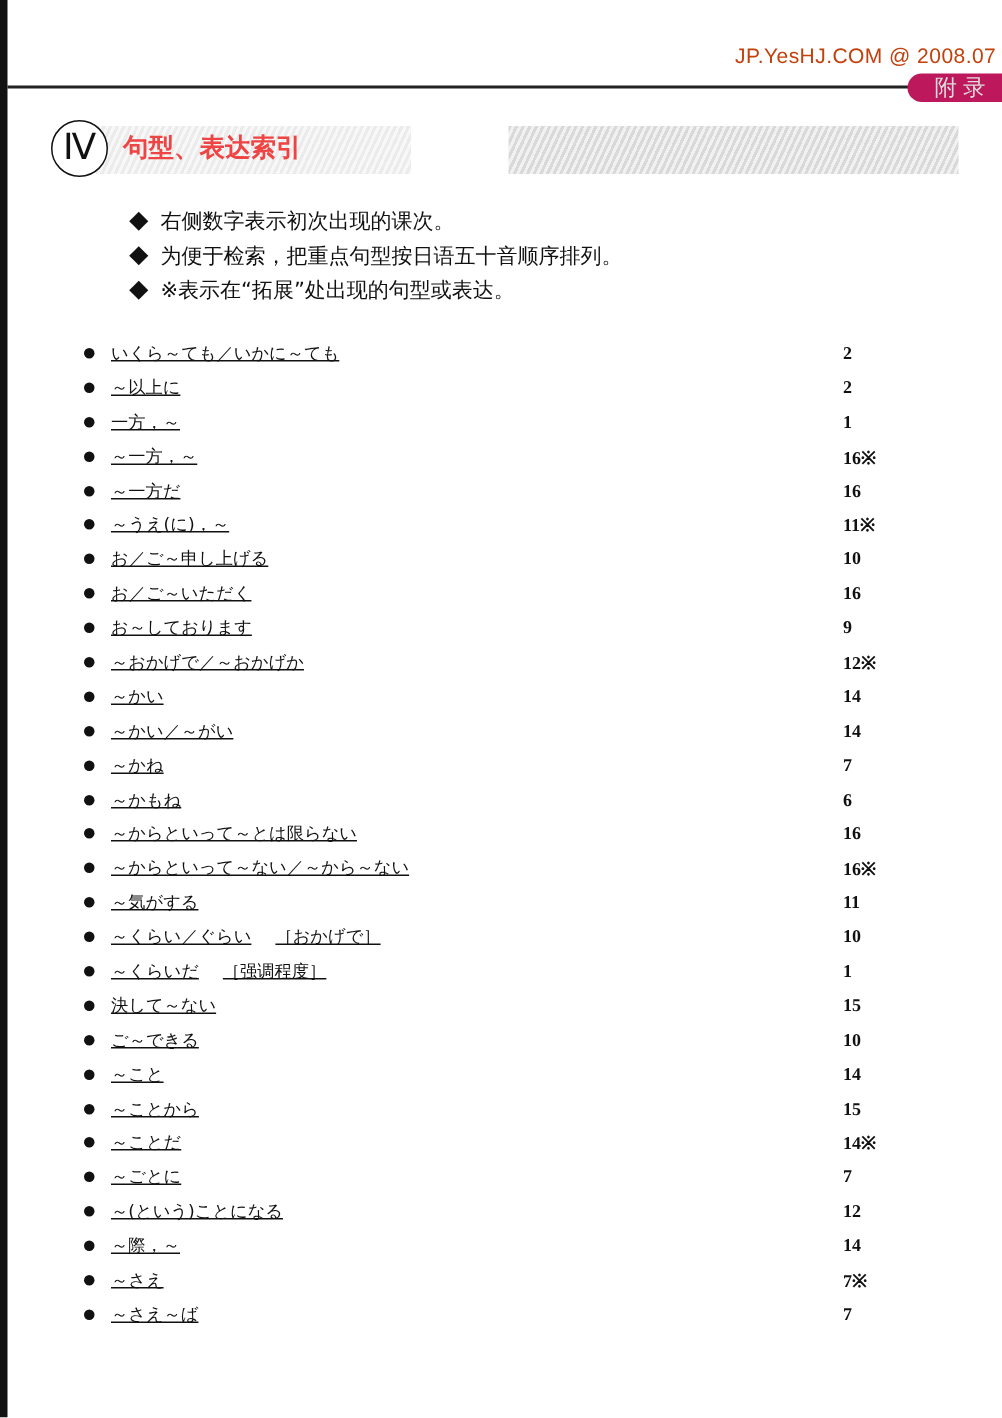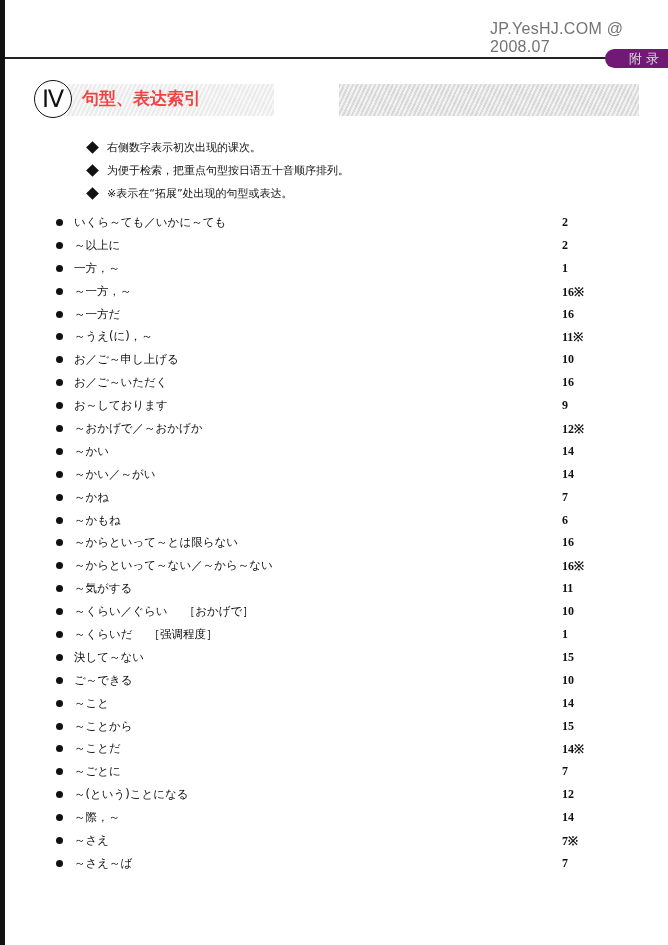--- a/index.html
+++ b/index.html
@@ -3,29 +3,29 @@
 <meta charset="utf-8">
 <style>
   html, body { margin: 0; padding: 0; }
   body {
     width: 668px; height: 945px; position: relative; overflow: hidden;
     background: #ffffff; color: #111;
     font-family: "DejaVu Sans", "Liberation Sans", sans-serif;
   }
   .left-bar { position: absolute; left: 0; top: 0; width: 5px; height: 945px; background: #111; }
   .watermark {
-    position: absolute; top: 20px; left: 490px;
-    font-family: "Liberation Sans", sans-serif; font-size: 16px; color: #737373;
+    position: absolute; top: 29px; left: 490px;
+    font-family: "Liberation Sans", sans-serif; font-size: 14px; color: #c2410c;
     letter-spacing: 0.3px;
   }
   .header-rule { position: absolute; left: 5px; top: 57px; width: 610px; height: 2px; background: #222; }
   .header-tab {
     position: absolute; left: 605px; top: 49px; width: 63px; height: 19px;
-    background: #701a75; border-radius: 10px 0 0 10px;
-    color: #ddd; font-size: 13px; line-height: 19px; padding-left: 24px; box-sizing: border-box;
+    background: #be185d; border-radius: 10px 0 0 10px;
+    color: #ddd; font-size: 15px; line-height: 19px; padding-left: 18px; box-sizing: border-box;
     letter-spacing: 4px;
   }
   .title-row { position: absolute; left: 34px; top: 80px; height: 40px; width: 600px; }
   .title-bg {
     position: absolute; left: 30px; top: 4px; width: 210px; height: 32px;
     background: repeating-linear-gradient(115deg, #e9e9e9 0 2px, #f7f7f7 2px 4px);
     opacity: 0.9;
   }
   .title-bg2 {
     position: absolute; left: 305px; top: 4px; width: 300px; height: 32px;
@@ -33,23 +33,23 @@
   }
   .roman {
     position: absolute; left: 0; top: 0; width: 36px; height: 36px; border: 1.5px solid #111;
     border-radius: 50%; background: #fff;
     font-family: "Liberation Serif", serif; font-size: 24px; line-height: 36px; text-align: center;
   }
   .title-text {
     position: absolute; left: 48px; top: 7px; font-size: 17px; font-weight: bold; color: #ef4444;
   }
   .notes { position: absolute; left: 88px; top: 136px; }
-  .note { height: 23px; font-size: 11px; display: flex; align-items: center; }
+  .note { height: 23px; font-size: 14px; display: flex; align-items: center; }
   .note .diamond { display: inline-block; width: 9px; height: 9px; background: #111; transform: rotate(45deg); margin-right: 10px; }
-  .entries { position: absolute; left: 56px; top: 211px; width: 530px; }
+  .entries { position: absolute; left: 56px; top: 224px; width: 530px; text-decoration: underline; }
   .entry { height: 22.9px; display: flex; align-items: center; position: relative; font-size: 11.5px; }
   .entry .dot { width: 7px; height: 7px; border-radius: 50%; background: #111; margin-right: 11px; flex-shrink: 0; }
   .entry .note-tag { margin-left: 16px; }
   .entry .lesson {
     position: absolute; left: 506px; font-family: "Liberation Serif", serif; font-weight: bold; font-size: 12px;
   }
   .page-number {
     position: absolute; left: 580px; top: 922px;
     font-family: "Liberation Serif", serif; font-weight: bold; font-size: 13px; margin-top: 28px;
   }

